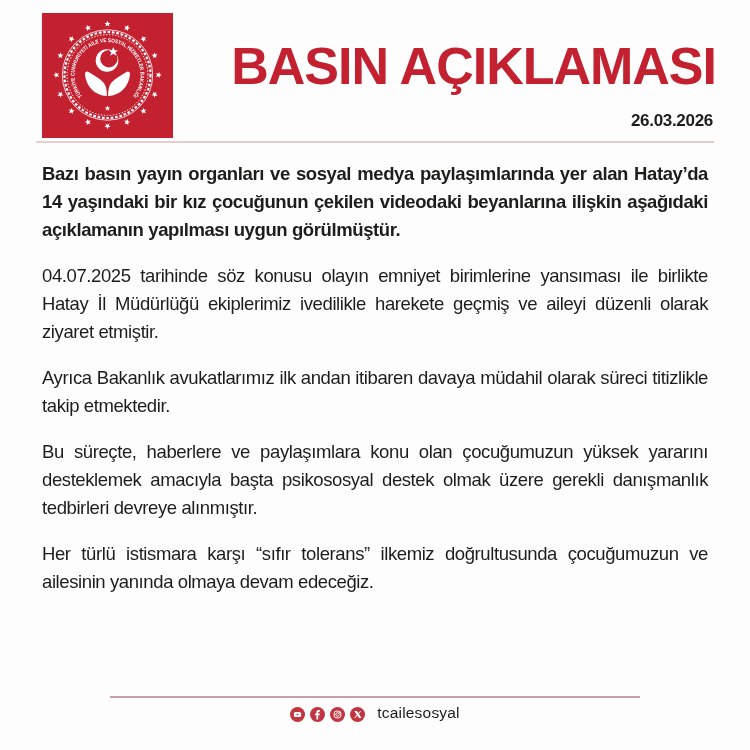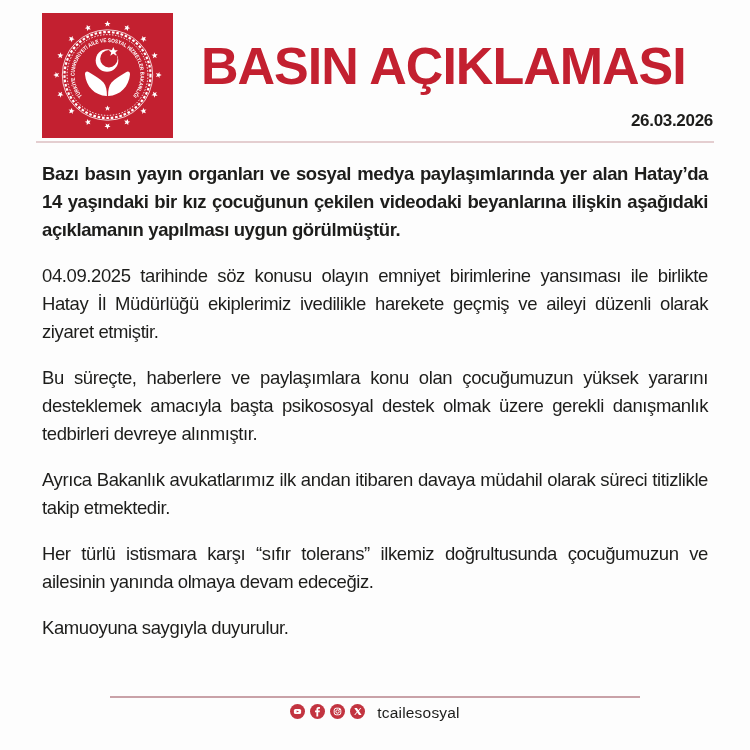--- a/index.html
+++ b/index.html
@@ -18,21 +18,21 @@
     font-family:"Liberation Sans", sans-serif;
     color:var(--text-color);
     overflow:hidden;
   }
   .logo-block{
     position:absolute;left:42px;top:13px;width:131px;height:125px;
   }
   .page-title{
     position:absolute;left:201px;top:36px;width:515px;
     font-size:52px;font-weight:bold;letter-spacing:-1px;
-    color:var(--brand-red);line-height:60px;white-space:nowrap;
+    color:var(--brand-red);line-height:60px;white-space:nowrap;text-align:right;
   }
   .date{
     position:absolute;right:37px;top:111px;
     font-size:17px;font-weight:bold;color:var(--text-color);
     letter-spacing:-0.3px;
   }
   .top-separator{
     position:absolute;left:36px;right:36px;top:141px;height:2px;
     background:var(--line-pink);
   }
@@ -49,21 +49,21 @@
   }
   .footer-title{
     font-size:16.5px;font-weight:bold;letter-spacing:0.4px;
     color:var(--text-color);
   }
   .footer-line{
     width:530px;height:2px;background:var(--line-mauve);
     margin:6px auto 6px auto;
   }
   .social-row{
-    display:flex;align-items:flex-start;justify-content:center;gap:5px;
+    display:flex;align-items:flex-end;justify-content:center;gap:5px;
   }
   .social-icon{width:15px;height:15px;display:block;cursor:pointer;}
   .social-handle{
     margin-left:7px;font-size:15.5px;color:var(--text-color);
     letter-spacing:0.2px;
   }
 </style>
 </head>
 <body>
 
@@ -117,25 +117,24 @@
     </g>
   </svg>
 </div>
 
 <div class="page-title">BASIN AÇIKLAMASI</div>
 <div class="date">26.03.2026</div>
 <div class="top-separator"></div>
 
 <div class="body-text">
   <p class="lead">Bazı basın yayın organları ve sosyal medya paylaşımlarında yer alan Hatay’da 14 yaşındaki bir kız çocuğunun çekilen videodaki beyanlarına ilişkin aşağıdaki açıklamanın yapılması uygun görülmüştür.</p>
-  <p>04.09.2025 tarihinde söz konusu olayın emniyet birimlerine yansıması ile birlikte Hatay İl Müdürlüğü ekiplerimiz ivedilikle harekete geçmiş ve aileyi düzenli olarak ziyaret etmiştir.</p>
+  <p>04.07.2025 tarihinde söz konusu olayın emniyet birimlerine yansıması ile birlikte Hatay İl Müdürlüğü ekiplerimiz ivedilikle harekete geçmiş ve aileyi düzenli olarak ziyaret etmiştir.</p>
+  <p>Ayrıca Bakanlık avukatlarımız ilk andan itibaren davaya müdahil olarak süreci titizlikle takip etmektedir.</p>
   <p>Bu süreçte, haberlere ve paylaşımlara konu olan çocuğumuzun yüksek yararını desteklemek amacıyla başta psikososyal destek olmak üzere gerekli danışmanlık tedbirleri devreye alınmıştır.</p>
-  <p>Ayrıca Bakanlık avukatlarımız ilk andan itibaren davaya müdahil olarak süreci titizlikle takip etmektedir.</p>
   <p>Her türlü istismara karşı “sıfır tolerans” ilkemiz doğrultusunda çocuğumuzun ve ailesinin yanında olmaya devam edeceğiz.</p>
-  <p>Kamuoyuna saygıyla duyurulur.</p>
 </div>
 
 <div class="footer">
   <div class="footer-line"></div>
   <div class="social-row">
     <svg class="social-icon" viewBox="0 0 15 15">
       <circle cx="7.5" cy="7.5" r="7.5" fill="#C23440"></circle>
       <rect x="3.9" y="5" width="7.2" height="5" rx="1.6" fill="#fff"></rect>
       <path d="M6.6,6.4 L9.1,7.5 L6.6,8.6 Z" fill="#C23440"></path>
     </svg>

